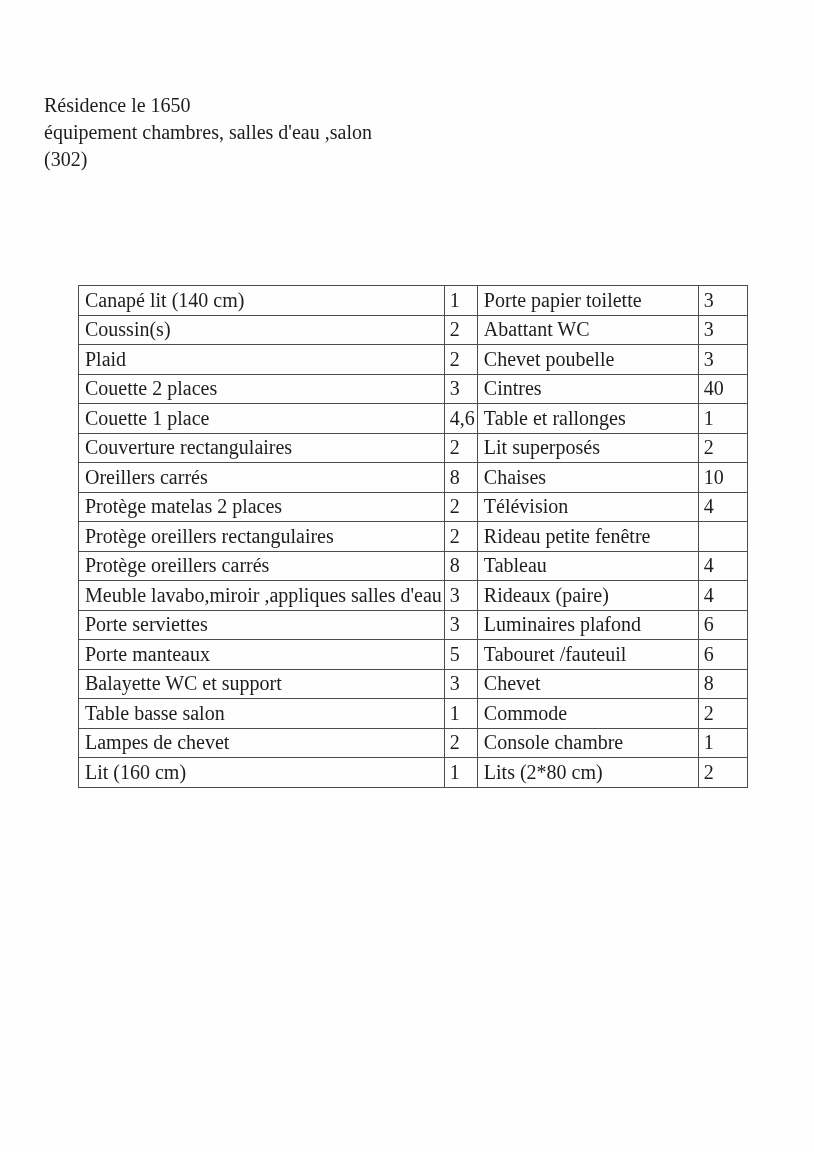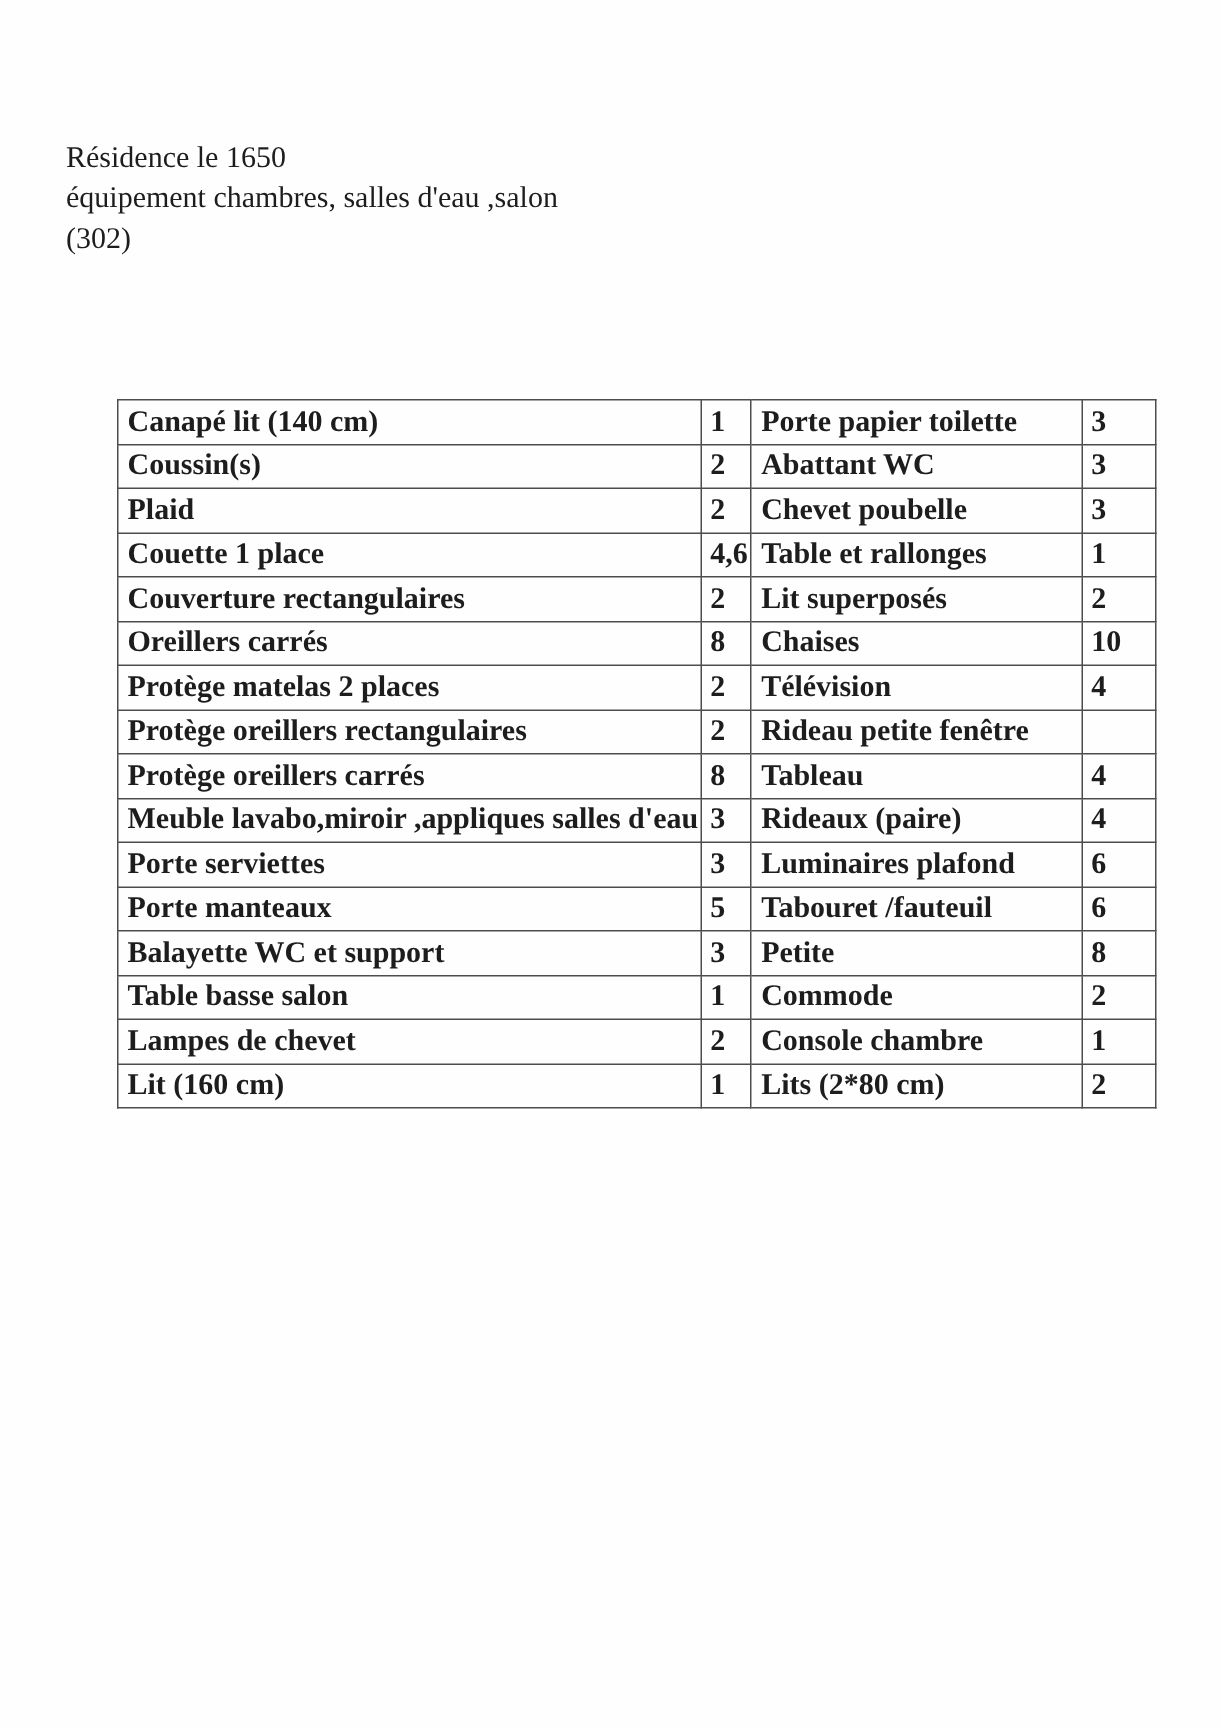--- a/index.html
+++ b/index.html
@@ -22,25 +22,24 @@
     left: 0;
     width: 100%;
     text-align: left;
     font-size: 20px;
     line-height: 27px;
     margin-left: 44px;
   }
   .equipment-table {
     position: absolute;
     left: 78px;
-    top: 266px;
+    top: 285px;
     border-collapse: collapse;
     table-layout: fixed;
     font-size: 20px;
-    font-weight: bold;
   }
   .equipment-table td {
     border: 1px solid var(--border, #4d4d4d);
     height: 28.5px;
     padding: 0 2px 0 6px;
     vertical-align: middle;
     white-space: nowrap;
     overflow: hidden;
   }
   .equipment-table td.qty {
@@ -84,20 +83,26 @@
       <td class="qty">3</td>
     </tr>
 
     <tr>
       <td class="item">Plaid</td>
       <td class="qty">2</td>
       <td class="item">Chevet poubelle</td>
       <td class="qty">3</td>
     </tr>
 
+    <tr>
+      <td class="item">Couette 2 places</td>
+      <td class="qty">3</td>
+      <td class="item">Cintres</td>
+      <td class="qty">40</td>
+    </tr>
 
     <tr>
       <td class="item">Couette 1 place</td>
       <td class="qty">4,6</td>
       <td class="item">Table et rallonges</td>
       <td class="qty">1</td>
     </tr>
 
     <tr>
       <td class="item">Couverture rectangulaires</td>
@@ -153,21 +158,21 @@
     <tr>
       <td class="item">Porte manteaux</td>
       <td class="qty">5</td>
       <td class="item">Tabouret /fauteuil</td>
       <td class="qty">6</td>
     </tr>
 
     <tr>
       <td class="item">Balayette WC et support</td>
       <td class="qty">3</td>
-      <td class="item">Petite</td>
+      <td class="item">Chevet</td>
       <td class="qty">8</td>
     </tr>
 
     <tr>
       <td class="item">Table basse salon</td>
       <td class="qty">1</td>
       <td class="item">Commode</td>
       <td class="qty">2</td>
     </tr>
 

